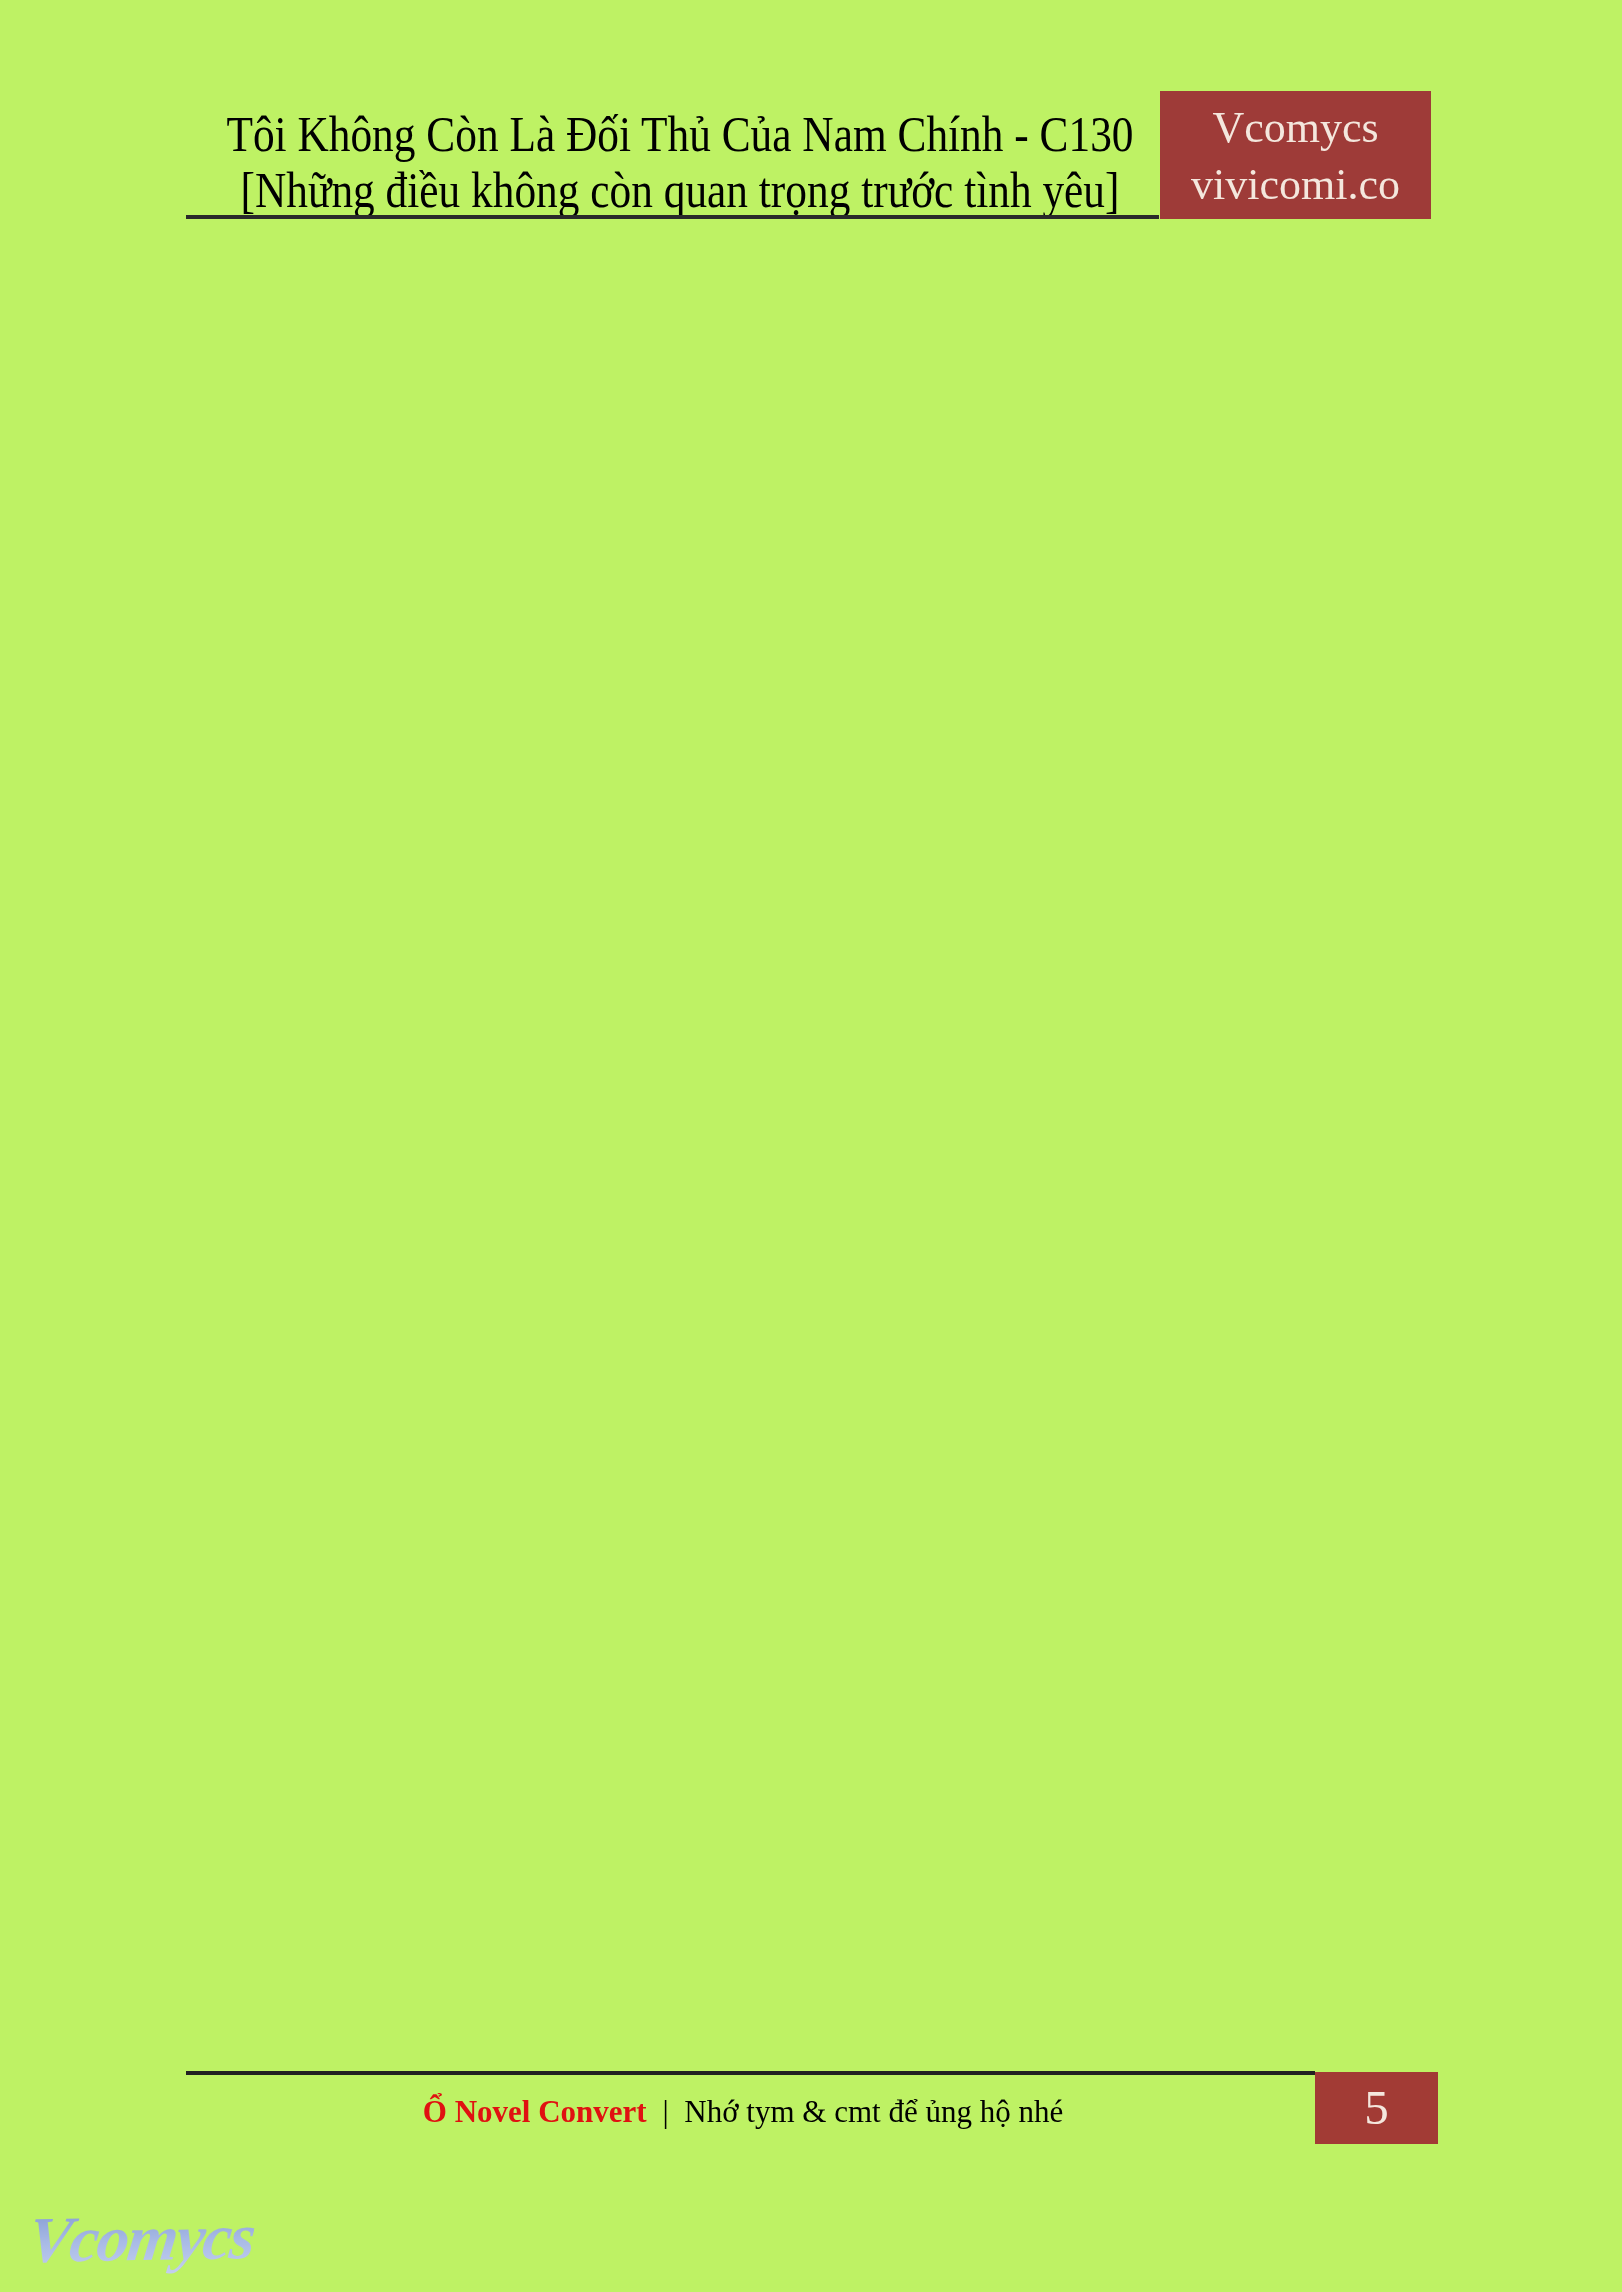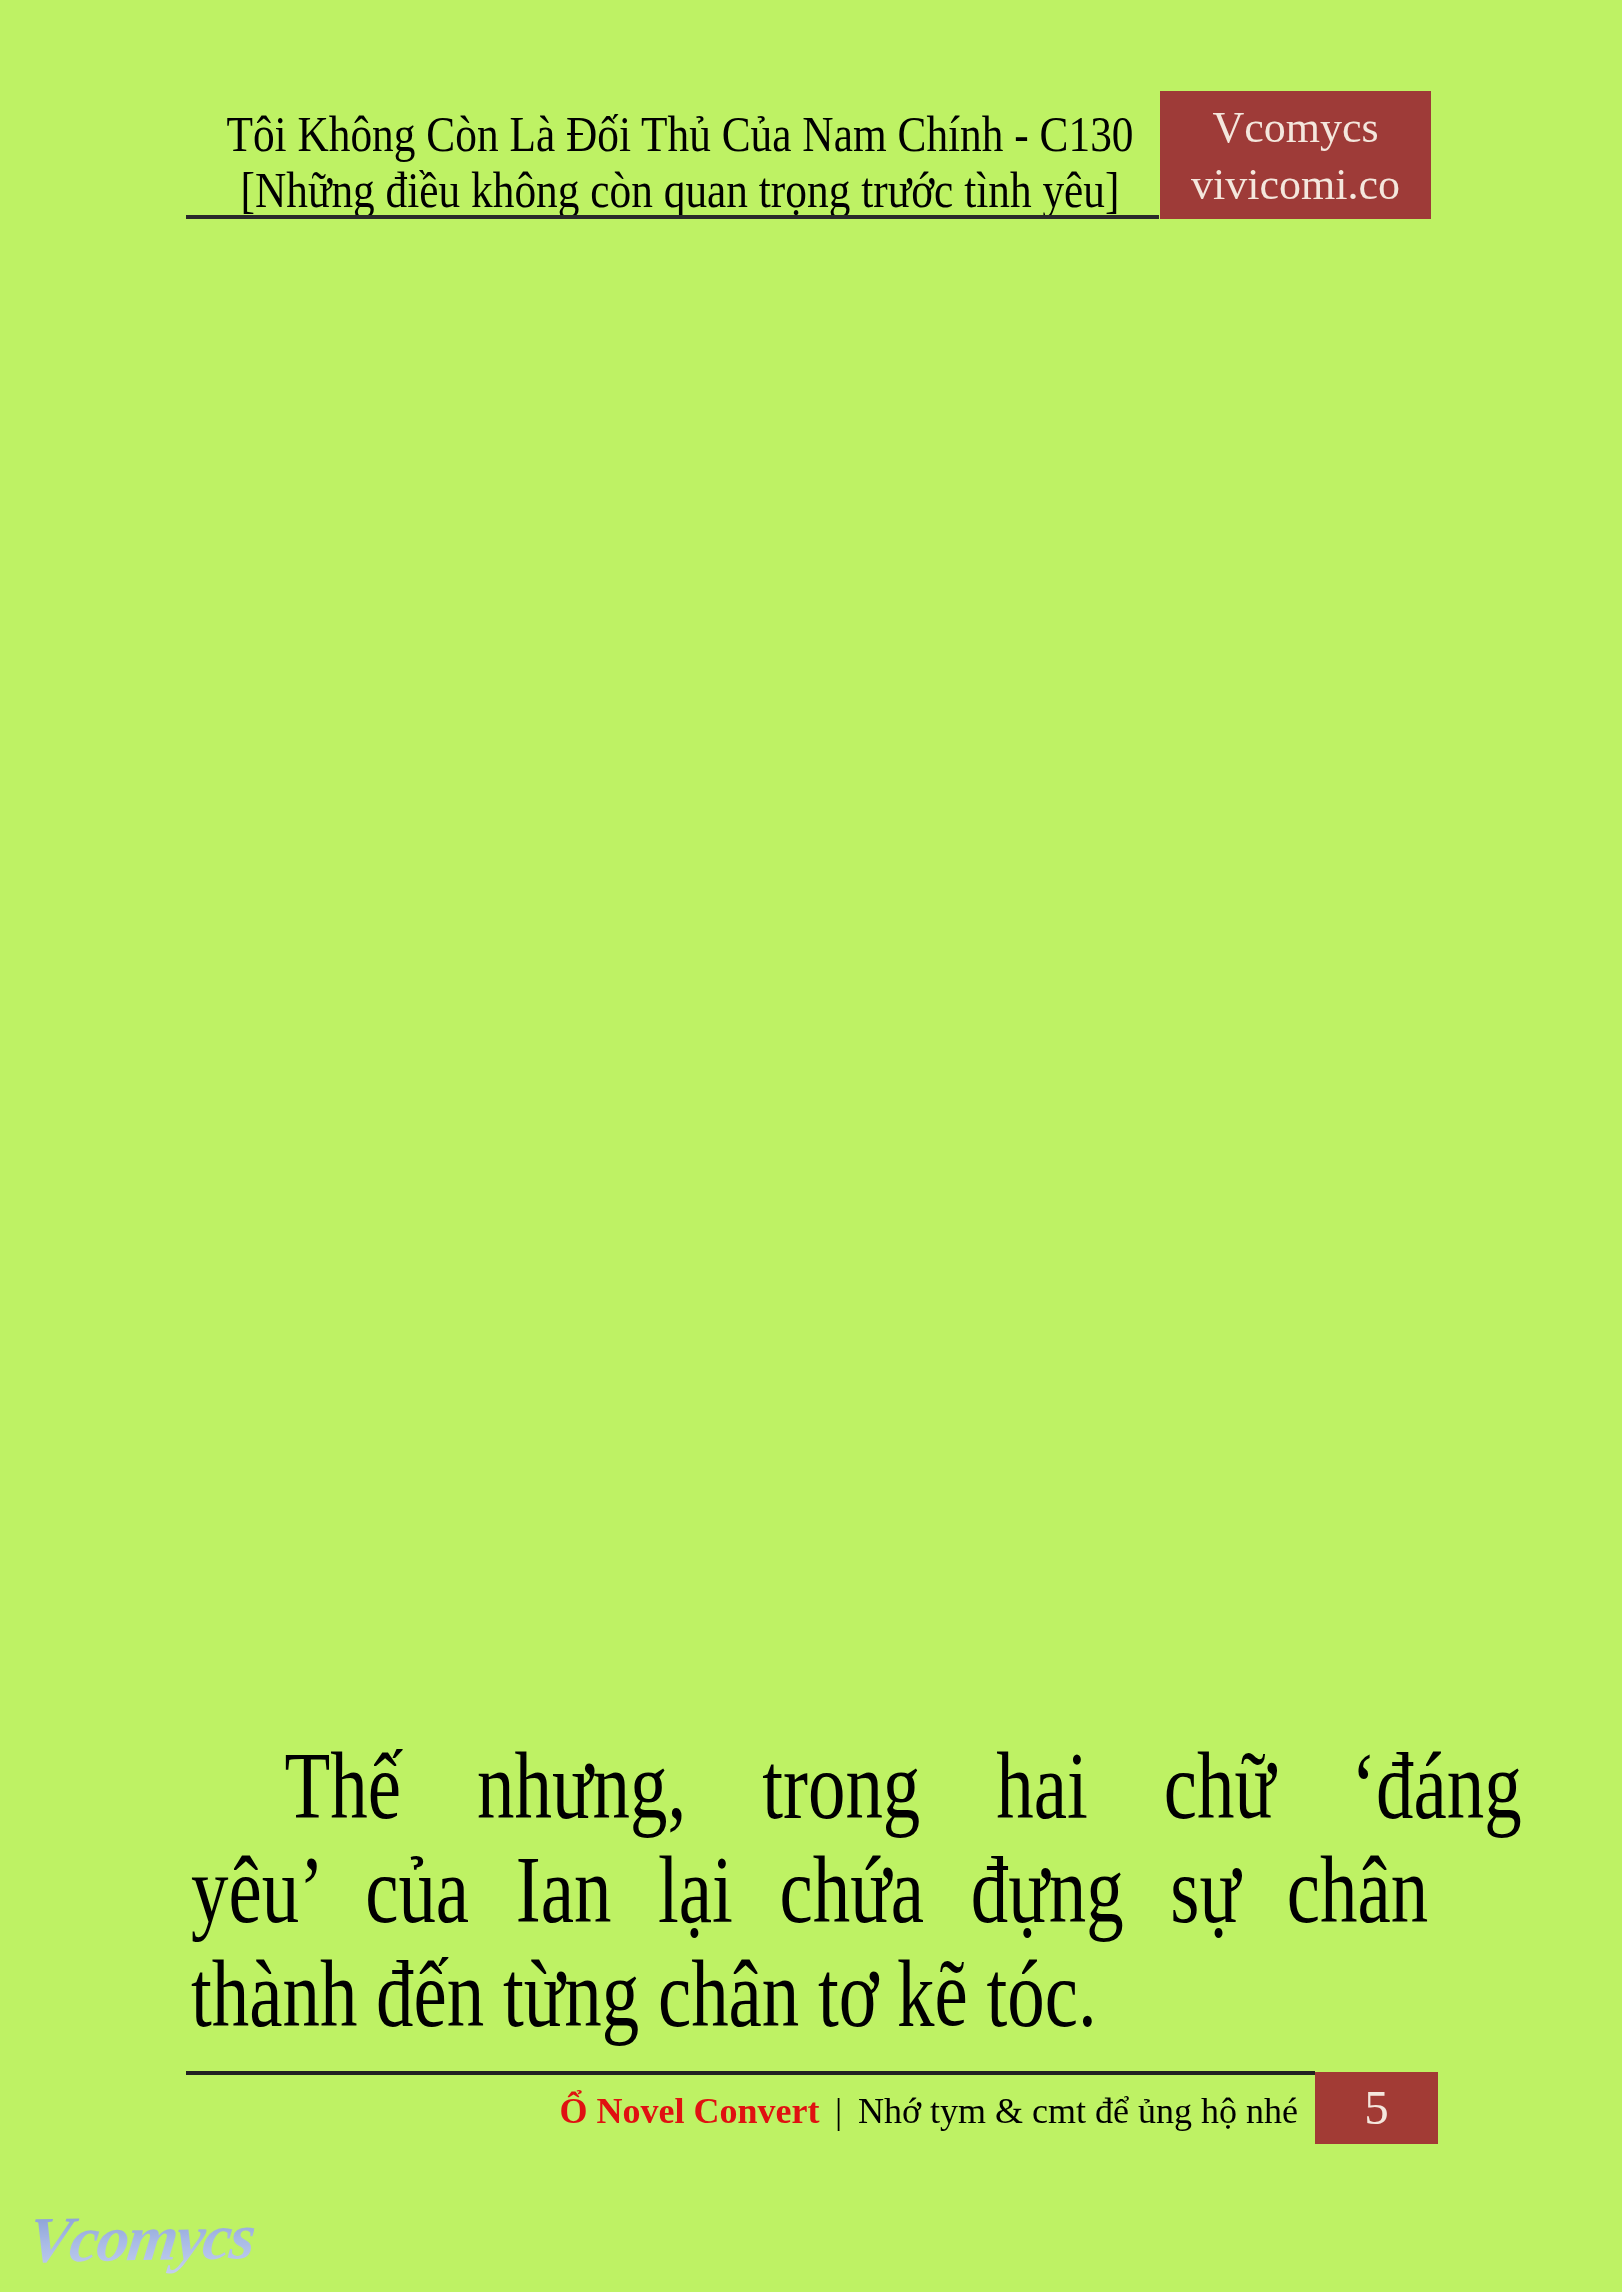--- a/index.html
+++ b/index.html
@@ -60,22 +60,22 @@
   .para4{top:1734px;}
   
   .footer-rule{
     position:absolute;left:186px;top:2071px;
     width:1129px;height:3.9px;
     background:#222222;
   }
   .footer-line{
     position:absolute;left:188px;top:2084px;
     width:1110px;
-    text-align:right;
-    font-size:36px;line-height:55px;
+    text-align:center;
+    font-size:31px;line-height:55px;
     white-space:nowrap;
   }
   .footer-credit{color:#e01111;font-weight:bold;}
   .footer-sep{color:#000;font-weight:normal;margin:0 15.7px;}
   .footer-note{color:#000;}
   .page-num-box{
     position:absolute;left:1315px;top:2072px;
     width:123px;height:72px;
     background:#a23b35;
     color:#f4e7dd;
@@ -110,25 +110,20 @@
   <div class="brand-box">
     <div>Vcomycs</div>
     <div>vivicomi.co</div>
   </div>
 
   <div class="header-rule"></div>
 
 
 
 
-  <div class="para para4">
-    <div class="pline first">Thế nhưng, trong hai chữ ‘đáng</div>
-    <div class="pline">yêu’ của Ian lại chứa đựng sự chân</div>
-    <div class="pline end">thành đến từng chân tơ kẽ tóc.</div>
-  </div>
 
   <div class="footer-rule"></div>
 
   <div class="footer-line">
     <span class="footer-credit">Ổ Novel Convert</span><span class="footer-sep">|</span><span class="footer-note">Nhớ tym &amp; cmt để ủng hộ nhé</span>
   </div>
 
   <div class="page-num-box">
     <span>5</span>
   </div>

